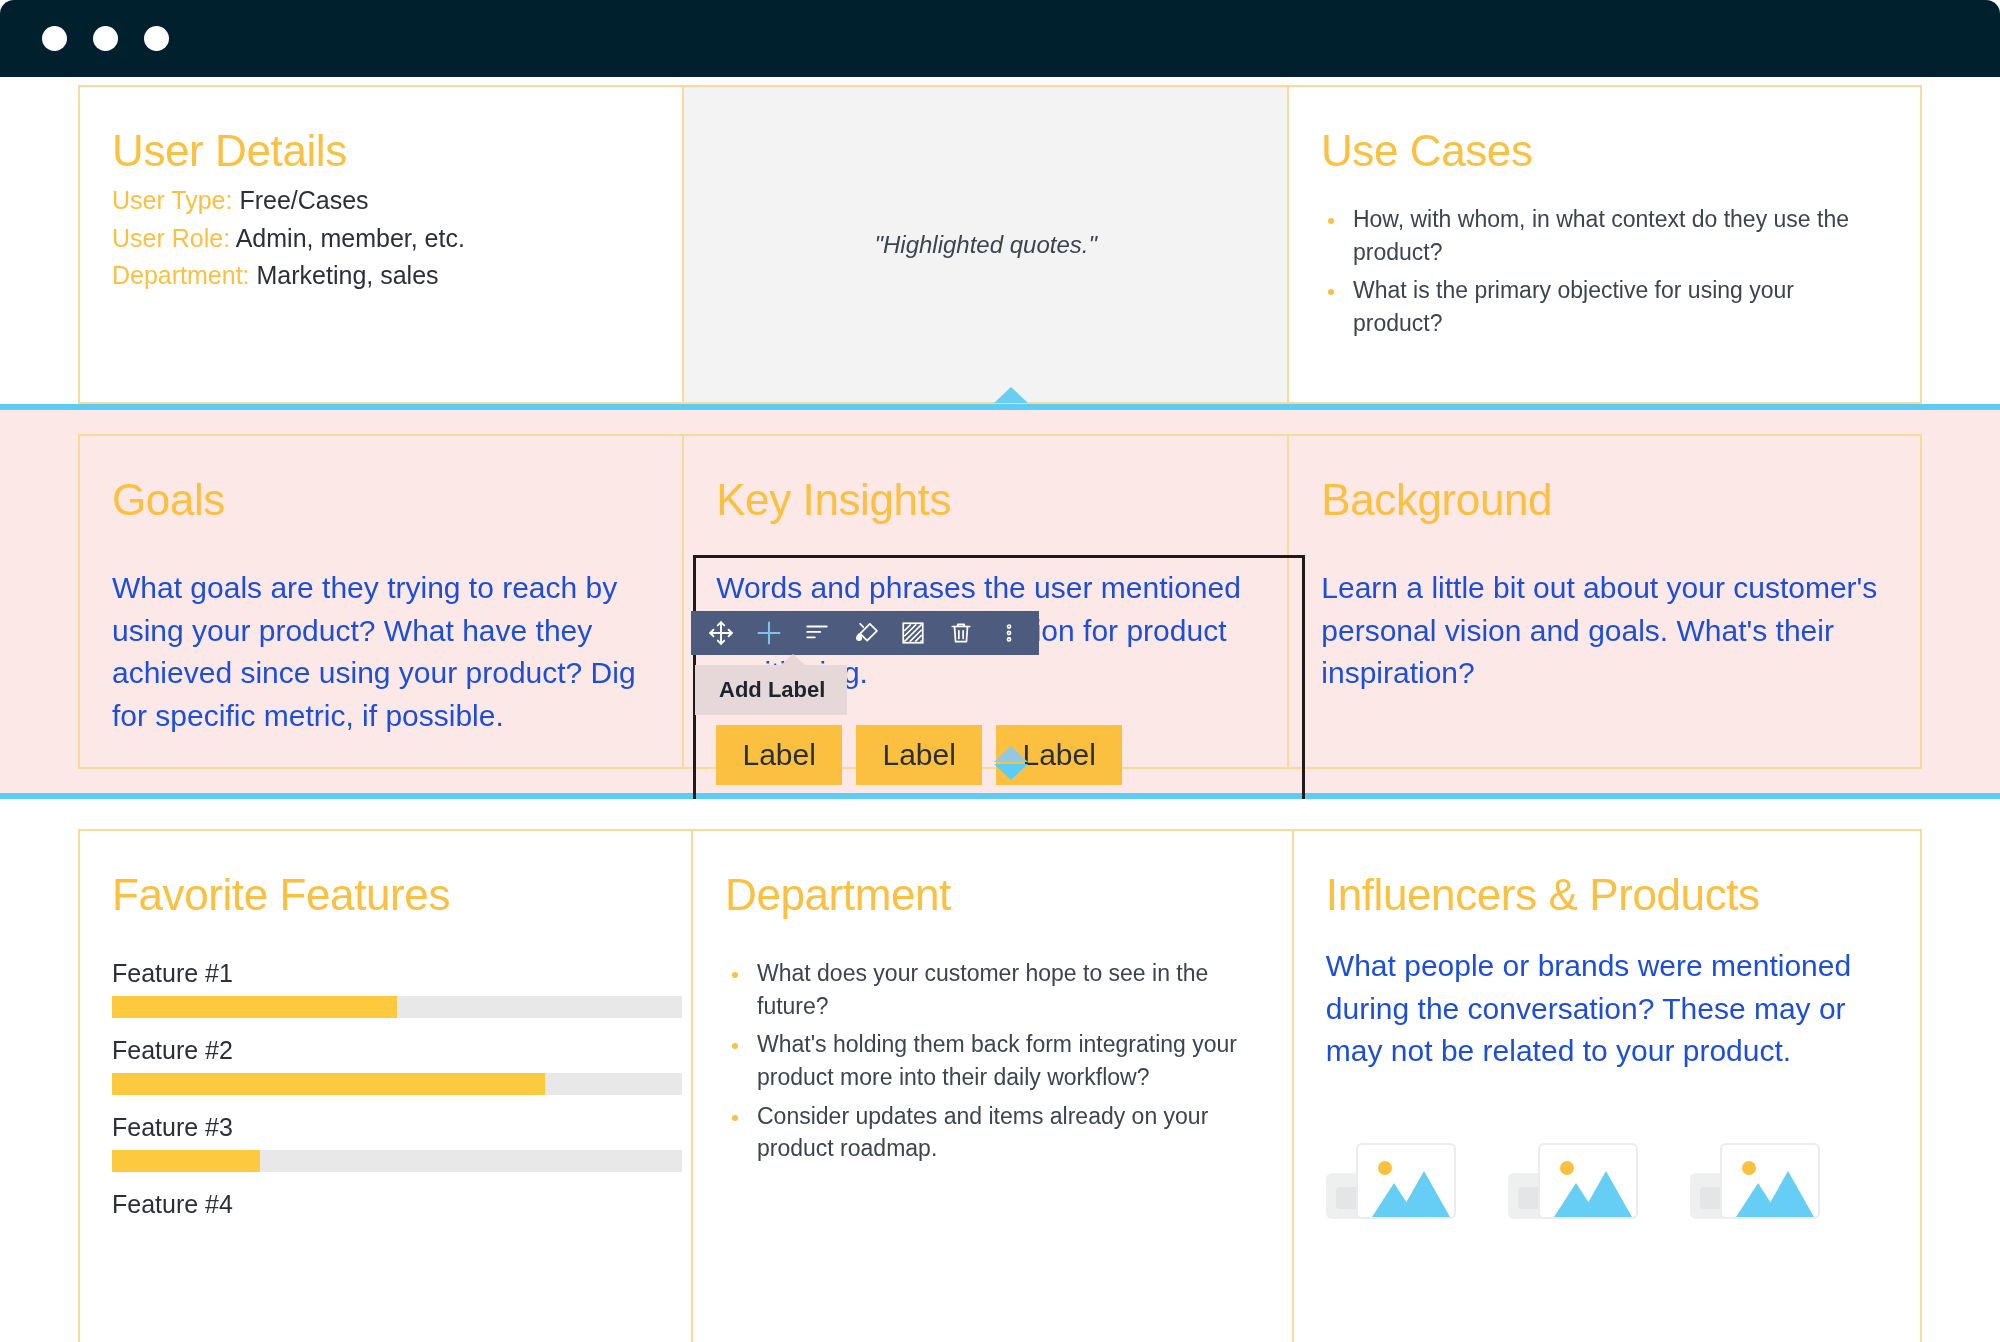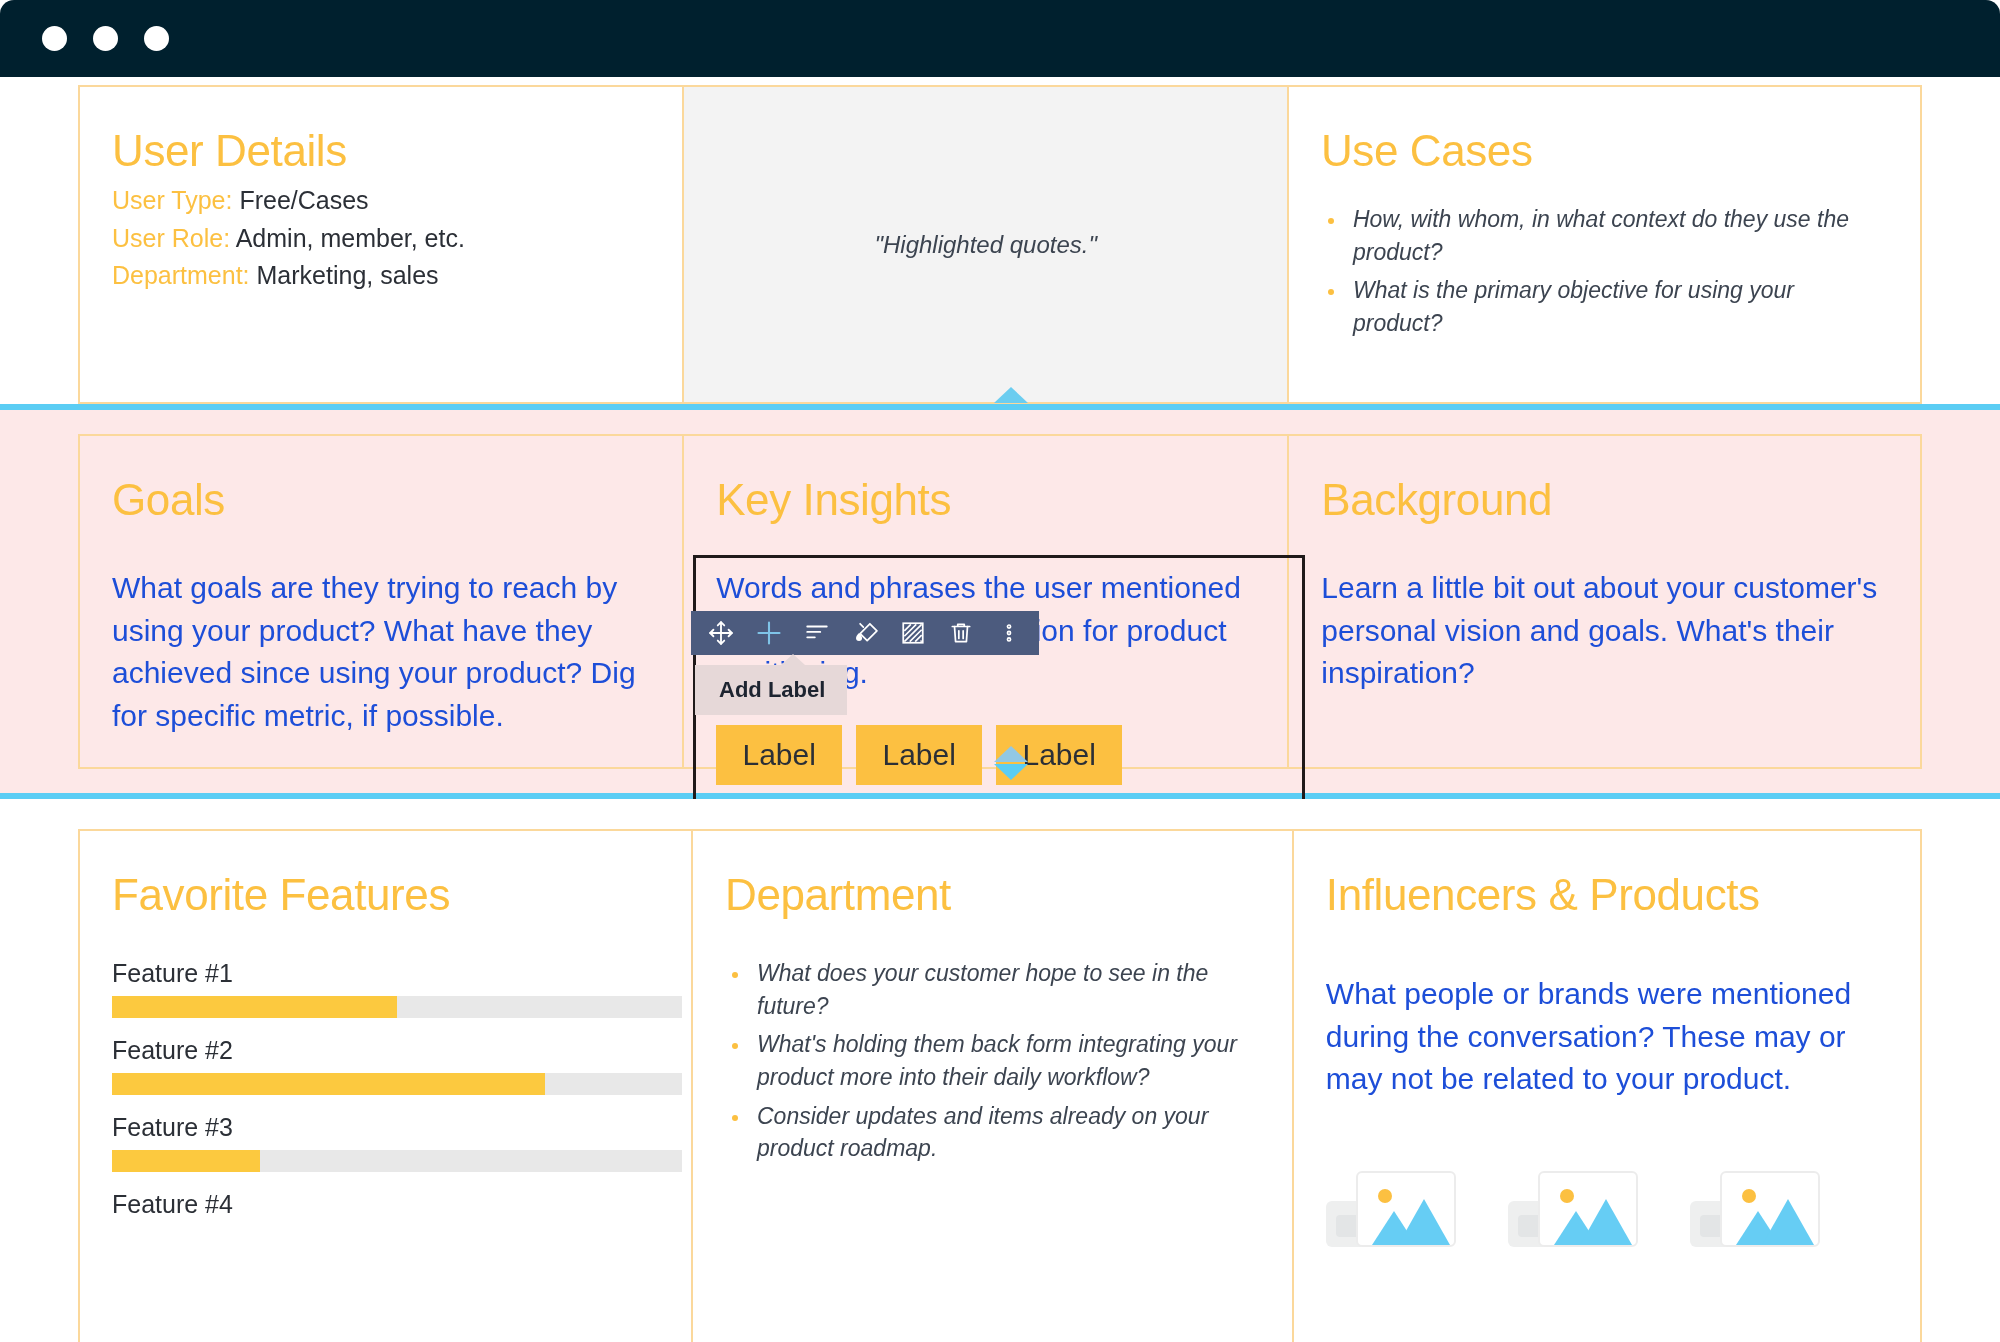--- a/index.html
+++ b/index.html
@@ -75,21 +75,21 @@
     line-height: 1.42;
     margin-top: 26px;
   }
   ul.card-list {
     margin-top: 30px;
     padding-left: 26px;
     color: #3c4450;
     font-size: 23px;
     line-height: 1.42;
   }
-  ul.card-list li { margin-bottom: 6px; padding-left: 6px; font-style: italic; }
+  ul.card-list li { margin-bottom: 6px; padding-left: 6px; }
   ul.card-list li::marker { color: #fcc041; font-size: 20px; }
 
   
   .kv { font-size: 25px; line-height: 1.42; color: #2b2f36; margin-top: 2px; }
   .kv .k { color: #fcc041; }
 
   
   .quote-pane {
     background: #f3f3f3;
     display: flex; align-items: center; justify-content: center;
@@ -394,21 +394,21 @@
         <div class="card-title">Department</div>
         <ul class="card-list" style="margin-top:40px;">
           <li>What does your customer hope to see in the future?</li>
           <li>What's holding them back form integrating your product more into their daily workflow?</li>
           <li>Consider updates and items already on your product roadmap.</li>
         </ul>
       </div>
 
       <div class="card c3">
         <div class="card-title">Influencers &amp; Products</div>
-        <div class="card-body" style="margin-top:56px;">What people or brands were mentioned during the conversation? These may or may not be related to your product.</div>
+        <div class="card-body" style="margin-top:28px;">What people or brands were mentioned during the conversation? These may or may not be related to your product.</div>
         <div class="img-row">
           <div class="img-ph">
             <span class="sheet-back"></span>
             <span class="sheet-back2"></span>
             <span class="sheet-front">
               <span class="sun"></span>
               <span class="mtn-a"></span>
               <span class="mtn-b"></span>
             </span>
           </div>

